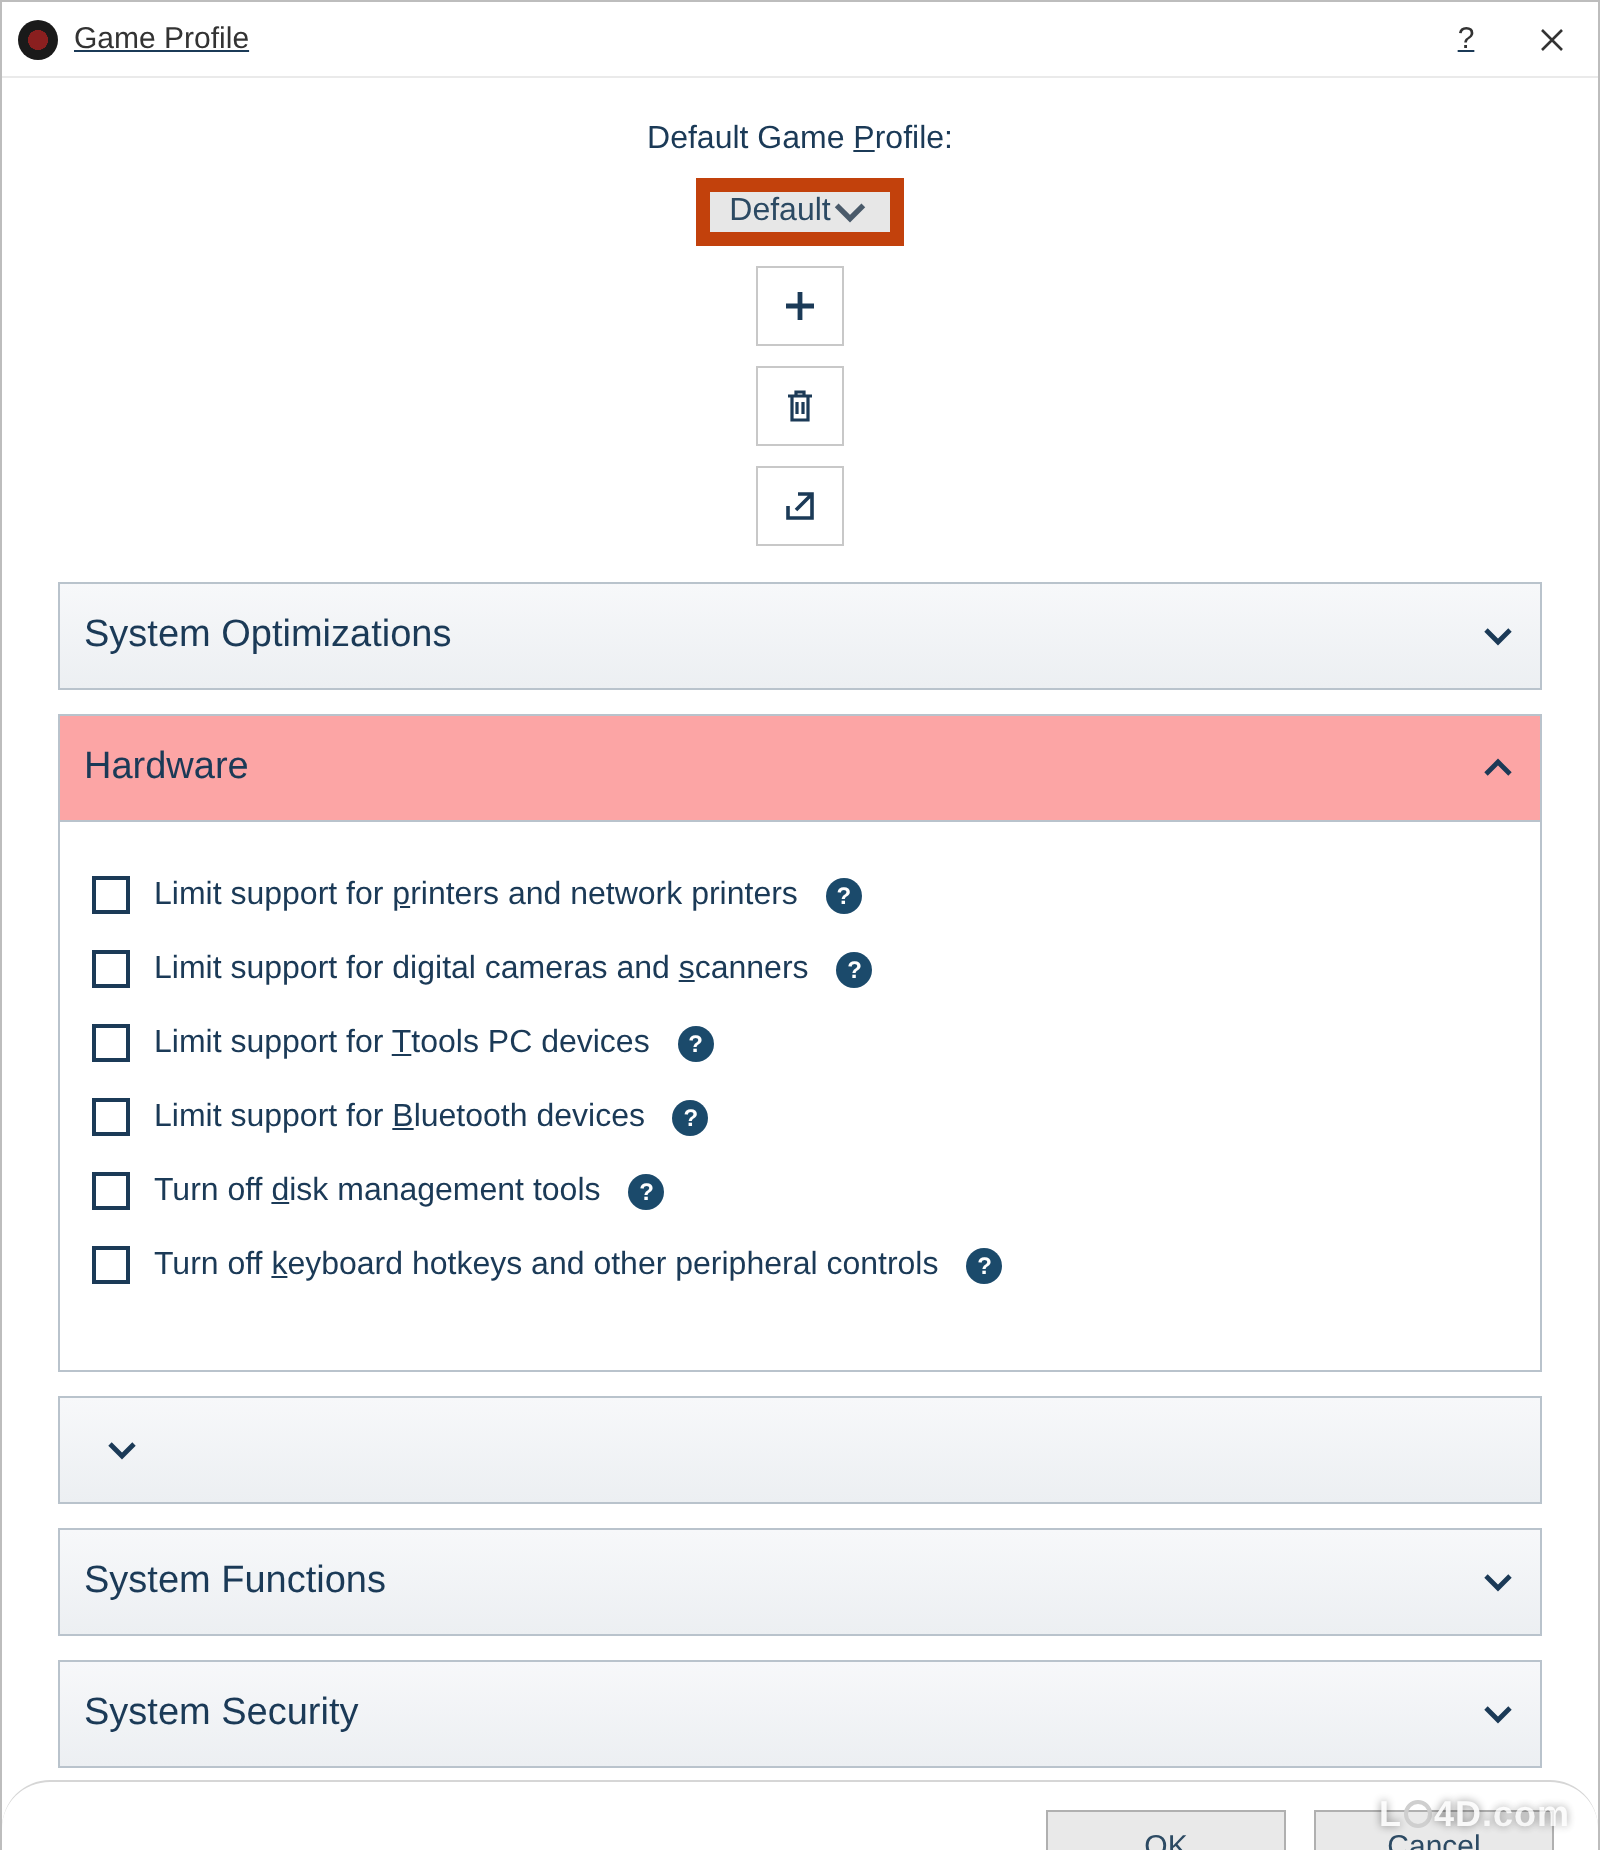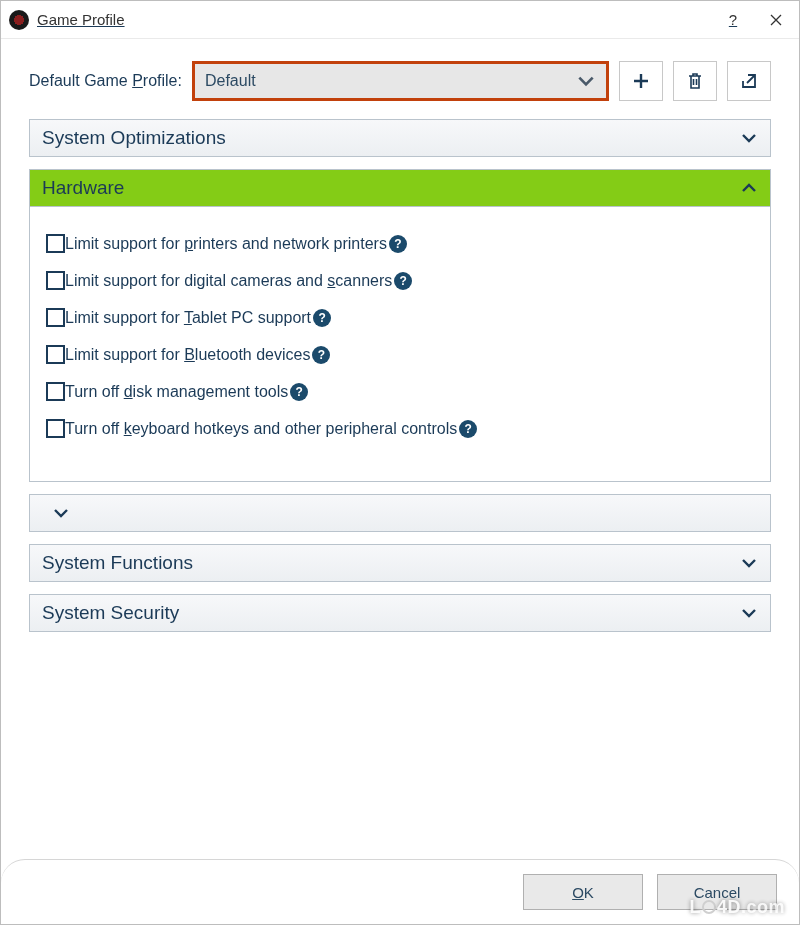--- a/index.html
+++ b/index.html
@@ -53,31 +53,32 @@
     flex: 1;
     padding: 22px 28px 0 28px;
     display: flex;
     flex-direction: column;
   }
   .profile-row {
     display: flex;
     align-items: center;
     gap: 10px;
     margin-bottom: 18px;
+    flex-direction: column;
   }
   .profile-row .label {
     font-size: 16px;
     color: #1b3a57;
     white-space: nowrap;
   }
   .profile-row .label .ul { text-decoration: underline; }
   .dropdown {
     flex: 1;
     height: 40px;
-    border: 3px solid #c2410c;
+    border: 7px solid #c2410c;
     background: #e7e7e7;
     display: flex;
     align-items: center;
     padding: 0 10px;
     color: #2c4a63;
     font-size: 16px;
     position: relative;
     min-width: 0;
   }
   .dropdown .dd-text { flex: 1; }
@@ -91,32 +92,32 @@
     background: #fff;
     display: flex; align-items: center; justify-content: center;
     color: #1b3a57;
   }
   .iconbtn svg { width: 20px; height: 20px; }
 
   .panel {
     margin-bottom: 6px;
   }
   .panel-header {
-    height: 38px;
+    height: 54px;
     border: 1px solid #b9c3cc;
     background: linear-gradient(#f7f8fa, #eceff2);
     display: flex;
     align-items: center;
     padding: 0 12px;
     font-size: 19px;
     color: #1b3a57;
     gap: 27px;
   }
   .panel-header.active {
-    background: #84cc16;
+    background: #fca5a5;
   }
   .panel-header .ph-title { flex: 1; }
   .panel-header .ph-actions {
     display: flex;
     align-items: center;
     gap: 6px;
     font-size: 16px;
   }
   .ph-act {
     display: flex; align-items: center; gap: 4px;
@@ -130,20 +131,21 @@
   }
   .panel-body {
     border: 1px solid #b9c3cc;
     border-top: none;
     background: #fff;
     padding: 18px 16px 34px 16px;
   }
   .opt-row {
     display: flex;
     align-items: center;
+    gap: 12px;
     padding: 9px 0;
     font-size: 16px;
     color: #1b3a57;
   }
   .cb {
     width: 19px; height: 19px;
     border: 2px solid #1b3a57;
     background: #fff;
     flex: none;
   }
@@ -282,21 +284,21 @@
           </div>
 
           <div class="opt-row">
             <div class="cb"></div>
             <span><span>Limit support for digital cameras and </span><span class="ul">s</span><span>canners</span></span>
             <div class="helpdot">?</div>
           </div>
 
           <div class="opt-row">
             <div class="cb"></div>
-            <span><span>Limit support for </span><span class="ul">T</span><span>ablet PC support</span></span>
+            <span><span>Limit support for </span><span class="ul">T</span><span>tools PC devices</span></span>
             <div class="helpdot">?</div>
           </div>
 
           <div class="opt-row">
             <div class="cb"></div>
             <span><span>Limit support for </span><span class="ul">B</span><span>luetooth devices</span></span>
             <div class="helpdot">?</div>
           </div>
 
           <div class="opt-row">

